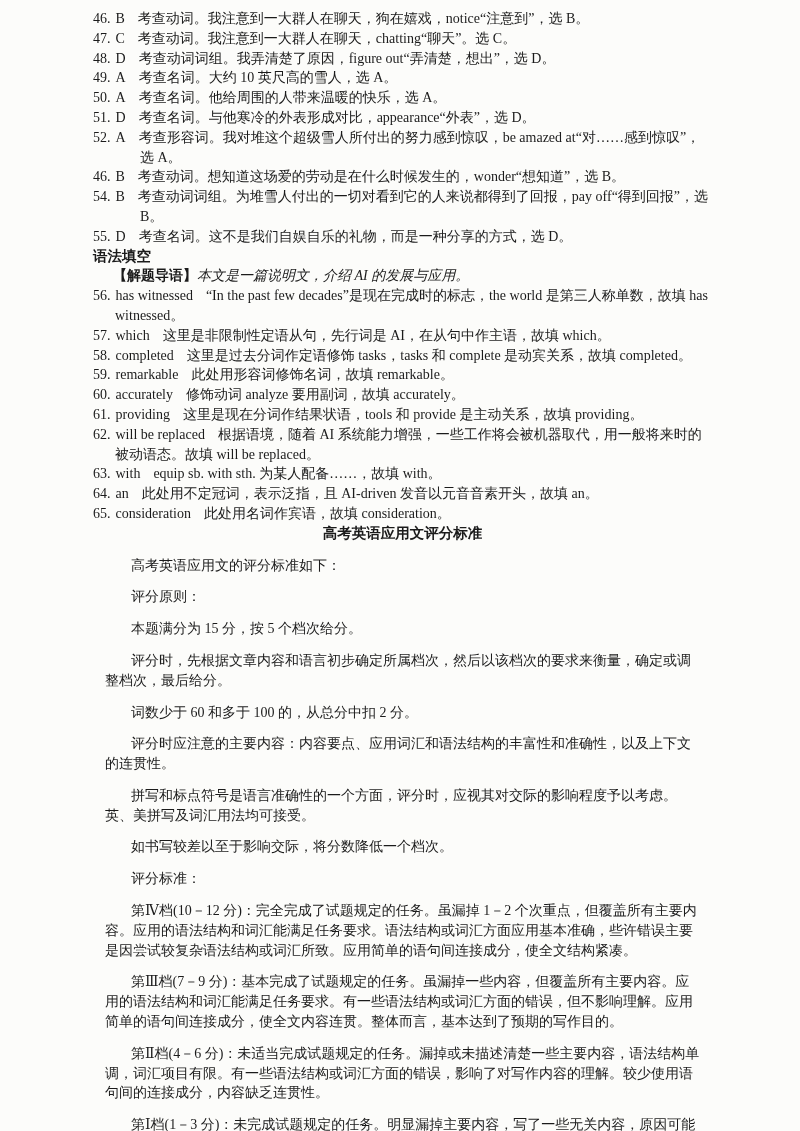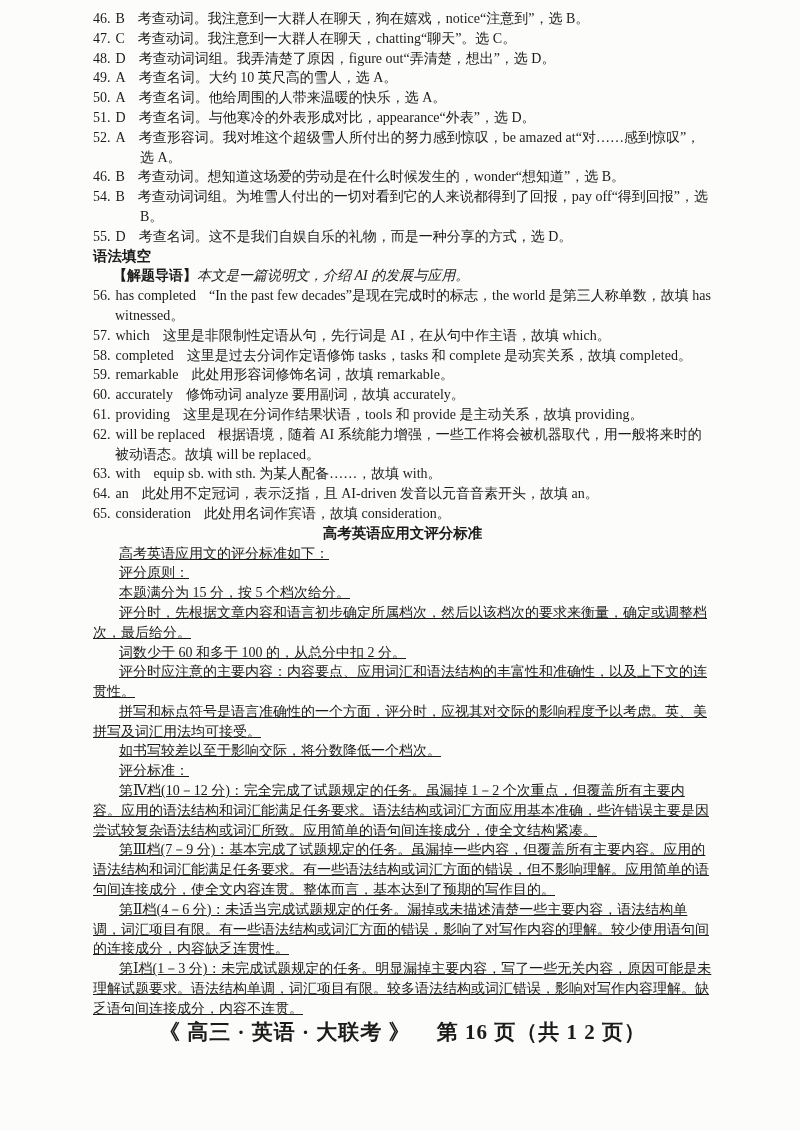--- a/index.html
+++ b/index.html
@@ -33,21 +33,21 @@
   .intro-label{
     font-family:Liberation Sans, sans-serif;
     font-weight:bold;font-style:normal;
   }
   .intro-text{font-style:italic;}
   .center-title{
     font-family:"Liberation Sans","DejaVu Sans",sans-serif;
     font-weight:bold;font-size:14.5px;line-height:19.8px;
     text-align:center;margin:0;
   }
-  .para{margin:0;text-indent:26px;text-decoration:underline;}
+  .para{margin:12px;text-indent:26px;}
   .footer{
     margin-top:3px;
     text-align:center;
     font-size:21px;
     font-weight:600;
     letter-spacing:1px;
     line-height:20px;
   }
   .fgap{display:inline-block;width:26px;}
 </style>
@@ -78,21 +78,21 @@
 
       <div class="item item-cloze"><span class="num">55.</span><span class="ans">D</span><span class="gap"></span><span class="txt">考查名词。这不是我们自娱自乐的礼物，而是一种分享的方式，选 D。</span></div>
     </section>
 
   <h2 class="sec-heading">语法填空</h2>
 
   <p class="intro"><span class="intro-label">【解题导语】</span><span class="intro-text">本文是一篇说明文，介绍 AI 的发展与应用。</span></p>
 
   <section>
 
-      <div class="item item-grammar"><span class="num">56.</span><span class="ans">has completed</span><span class="gap"></span><span class="txt">“In the past few decades”是现在完成时的标志，the world 是第三人称单数，故填 has witnessed。</span></div>
+      <div class="item item-grammar"><span class="num">56.</span><span class="ans">has witnessed</span><span class="gap"></span><span class="txt">“In the past few decades”是现在完成时的标志，the world 是第三人称单数，故填 has witnessed。</span></div>
 
       <div class="item item-grammar"><span class="num">57.</span><span class="ans">which</span><span class="gap"></span><span class="txt">这里是非限制性定语从句，先行词是 AI，在从句中作主语，故填 which。</span></div>
 
       <div class="item item-grammar"><span class="num">58.</span><span class="ans">completed</span><span class="gap"></span><span class="txt">这里是过去分词作定语修饰 tasks，tasks 和 complete 是动宾关系，故填 completed。</span></div>
 
       <div class="item item-grammar"><span class="num">59.</span><span class="ans">remarkable</span><span class="gap"></span><span class="txt">此处用形容词修饰名词，故填 remarkable。</span></div>
 
       <div class="item item-grammar"><span class="num">60.</span><span class="ans">accurately</span><span class="gap"></span><span class="txt">修饰动词 analyze 要用副词，故填 accurately。</span></div>
 
       <div class="item item-grammar"><span class="num">61.</span><span class="ans">providing</span><span class="gap"></span><span class="txt">这里是现在分词作结果状语，tools 和 provide 是主动关系，故填 providing。</span></div>

